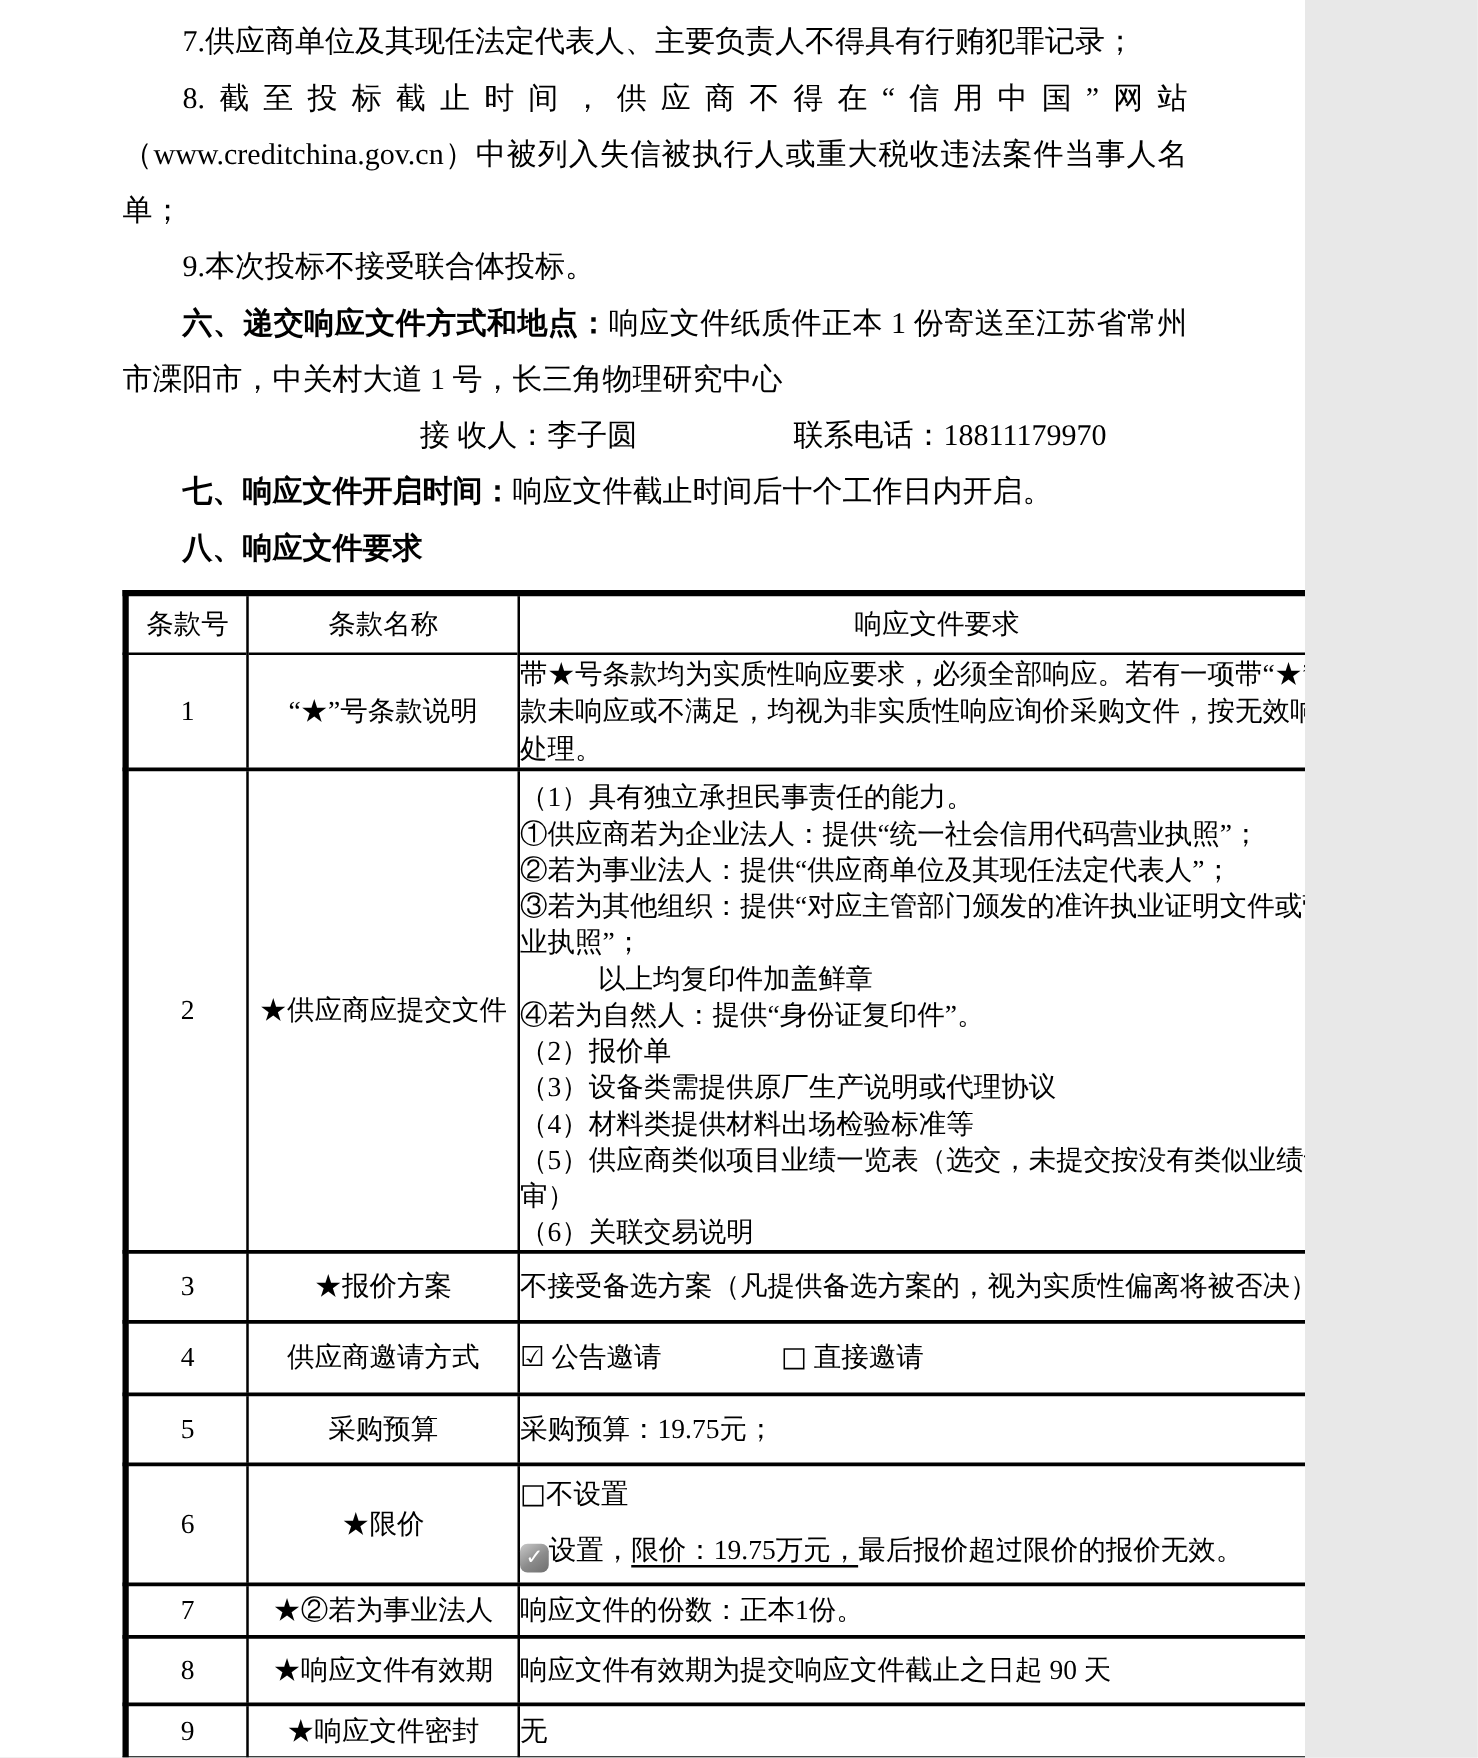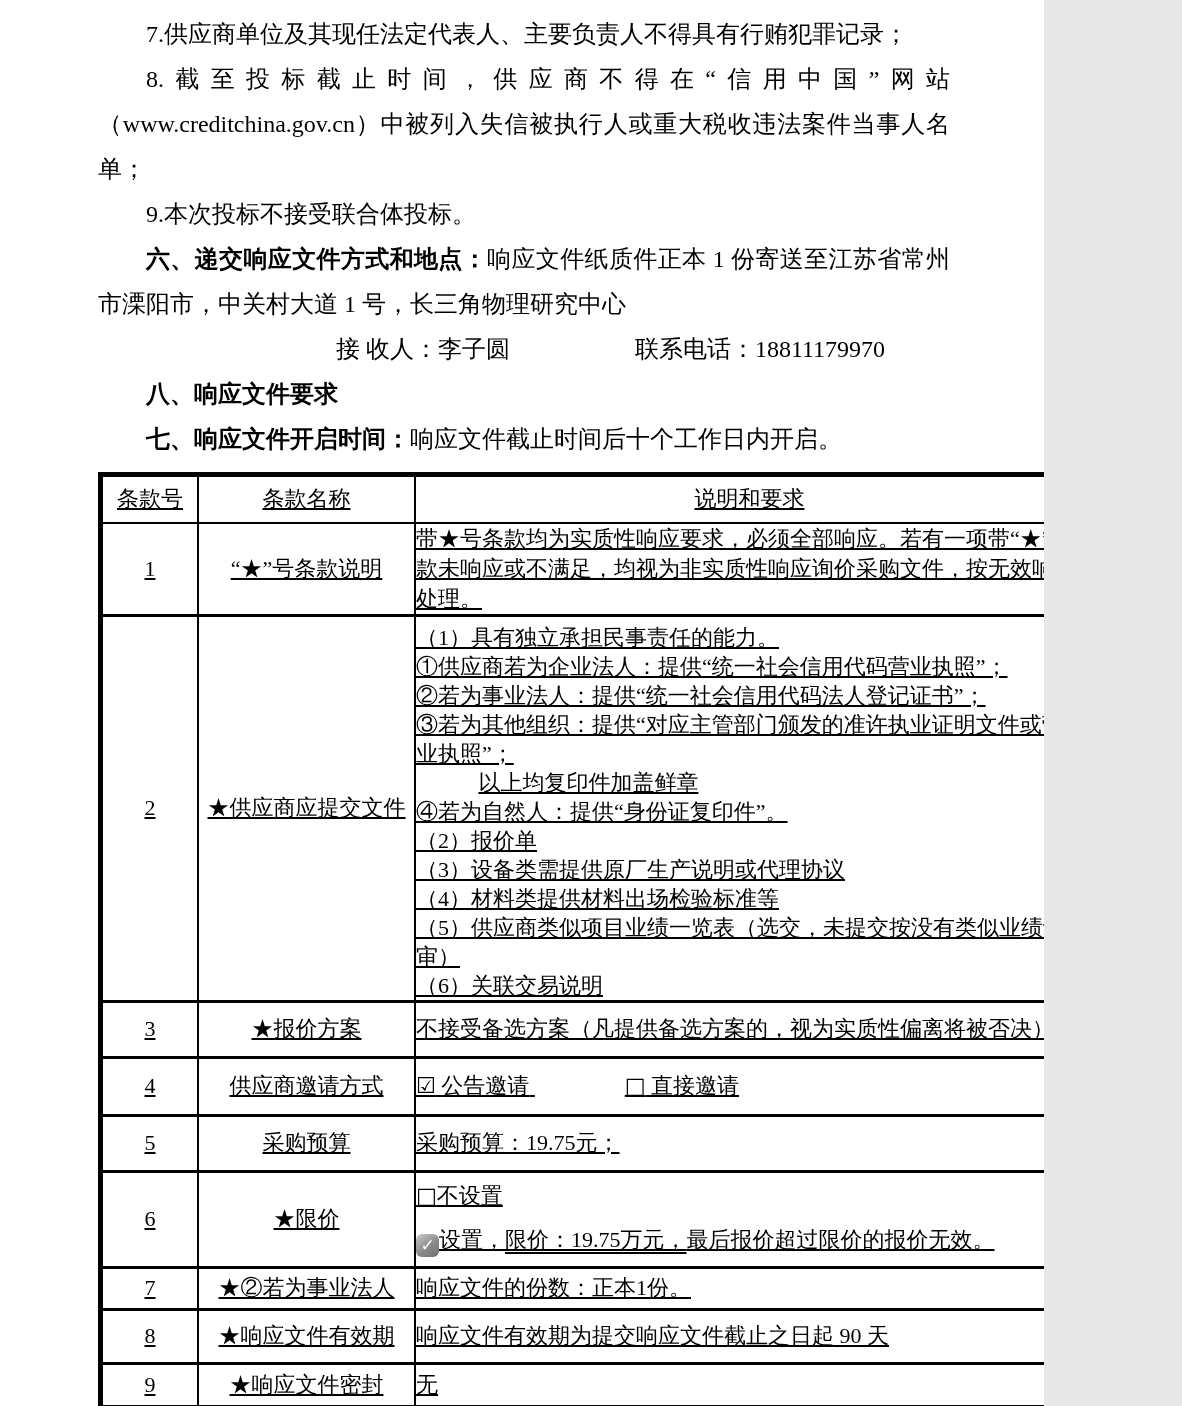--- a/index.html
+++ b/index.html
@@ -27,21 +27,21 @@
   table.req {
     border-collapse:collapse; table-layout:fixed;
     width:990px; margin-top:10px;
     border:5px solid #000;
     font-size:22px;
   }
   table.req tr { border-bottom:3px solid #000; }
   table.req tr.thead { border-bottom:2px solid #000; }
   table.req td, table.req th {
     border-left:2px solid #000000; border-right:2px solid #000;
-    padding:0; vertical-align:middle;text-decoration:underline;
+    padding:0; vertical-align:middle;
   }
   th.h-no, td.c-no { width:94px; text-align:center; font-weight:400; }
   th.h-name, td.c-name { width:215px; text-align:center; font-weight:400; }
   th.h-desc { text-align:center; font-weight:400; }
   td.c-desc { text-align:left; padding:4px 8px 4px 6px; line-height:30px; }
   tr.thead { height:48px; }
   tr.r1 { height:72px; }
   tr.r2 { height:358px; }
   tr.r3 { height:56px; }
   tr.r4 { height:58px; }
@@ -74,45 +74,45 @@
   <p class="para">8.截至投标截止时间，供应商不得在“信用中国”网站（www.creditchina.gov.cn）中被列入失信被执行人或重大税收违法案件当事人名单；</p>
   <p class="para">9.本次投标不接受联合体投标。</p>
 
 
   <p class="sec"><b>六、递交响应文件方式和地点：</b><span>响应文件纸质件正本 1 份寄送至江苏省常州市溧阳市，中关村大道 1 号，长三角物理研究中心</span></p>
 
   <div class="contact">
     <span class="recipient">接 收人：李子圆</span><span>联系电话：18811179970</span>
   </div>
 
+  <p class="sec"><b>七、响应文件开启时间：</b><span>响应文件截止时间后十个工作日内开启。</span></p>
+
   <p class="sec"><b>八、响应文件要求</b></p>
-
-  <p class="sec"><b>七、响应文件开启时间：</b><span>响应文件截止时间后十个工作日内开启。</span></p>
 
   <table class="req">
     <tbody>
         <tr class="thead">
       <th class="h-no">条款号</th>
       <th class="h-name">条款名称</th>
-      <th class="h-desc">说明和要求</th>
+      <th class="h-desc">响应文件要求</th>
     </tr>
 
     <tr class="r1">
       <td class="c-no">1</td>
       <td class="c-name">“★”号条款说明</td>
       <td class="c-desc">带★号条款均为实质性响应要求，必须全部响应。若有一项带“★”条款未响应或不满足，均视为非实质性响应询价采购文件，按无效响应处理。</td>
     </tr>
 
     <tr class="r2">
       <td class="c-no">2</td>
       <td class="c-name">★供应商应提交文件</td>
       <td class="c-desc">
         <div>（1）具有独立承担民事责任的能力。</div>
         <div>①供应商若为企业法人：提供“统一社会信用代码营业执照”；</div>
-        <div>②若为事业法人：提供“统一社会信用代码法人登记证书”；</div>
+        <div>②若为事业法人：提供“供应商单位及其现任法定代表人”；</div>
         <div>③若为其他组织：提供“对应主管部门颁发的准许执业证明文件或营业执照”；</div>
         <div class="line-indent">以上均复印件加盖鲜章</div>
         <div>④若为自然人：提供“身份证复印件”。</div>
         <div>（2）报价单</div>
         <div>（3）设备类需提供原厂生产说明或代理协议</div>
         <div>（4）材料类提供材料出场检验标准等</div>
         <div>（5）供应商类似项目业绩一览表（选交，未提交按没有类似业绩评审）</div>
         <div>（6）关联交易说明</div>
       </td>
     </tr>

